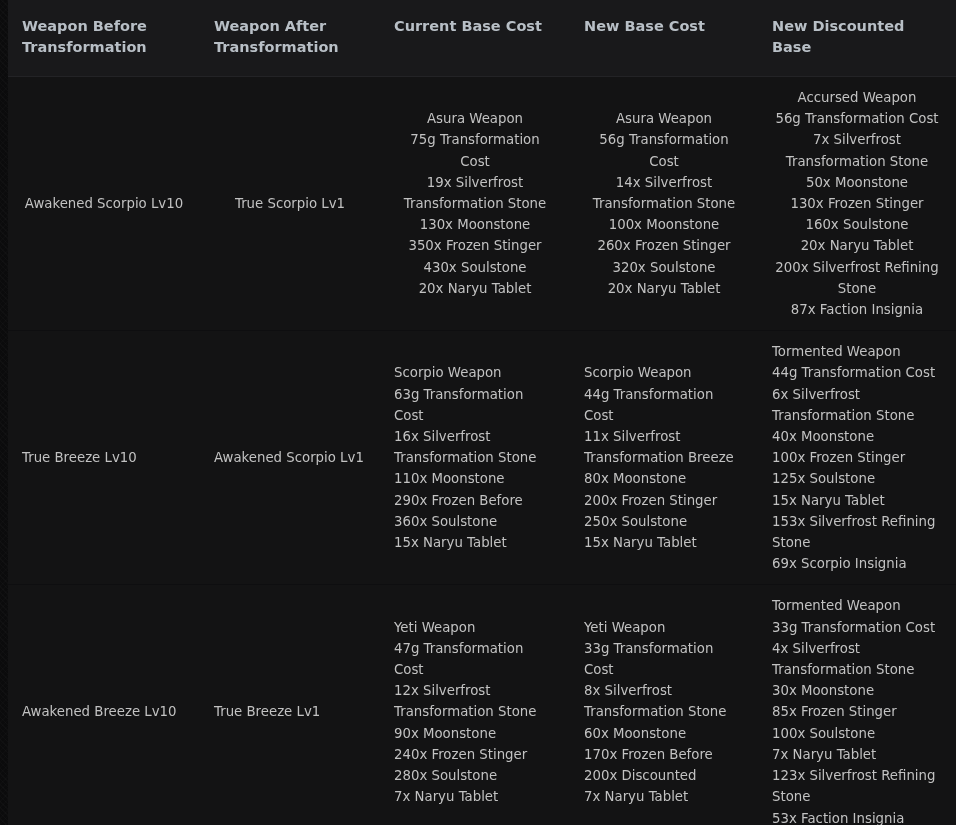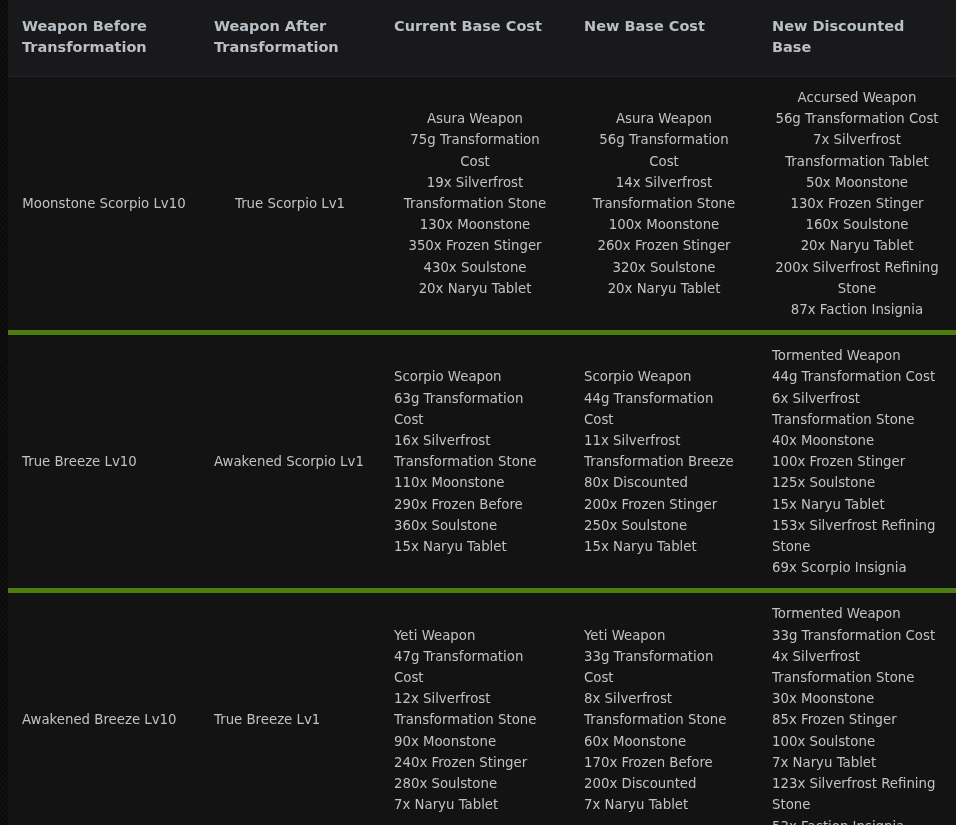--- a/index.html
+++ b/index.html
@@ -52,21 +52,21 @@
     padding: 16px 14px 18px 14px;
     border-bottom: 1px solid #232326;
   }
   table.cost-table tbody td {
     background: #131314;
     color: #c2c2c2;
     font-size: 13.3px;
     line-height: 21.2px;
     vertical-align: middle;
     padding: 10px 14px 10px 14px;
-    border-top: 5px solid #4d7c0f;
+    border-top: 1px solid #4d7c0f;
     border-bottom: 1px solid #0e0e10;
   }
   table.cost-table tbody tr:first-child td {
     border-top: none;
     text-align: center;
   }
   table.cost-table tbody tr:last-child td {
     border-bottom: none;
   }
   td.col-before, td.col-after {
@@ -103,21 +103,21 @@
           <th>Weapon Before Transformation</th>
           <th>Weapon After Transformation</th>
           <th>Current Base Cost</th>
           <th>New Base Cost</th>
           <th>New Discounted Base</th>
         </tr>
       </thead>
       <tbody>
 
         <tr>
-          <td class="col-before">Moonstone Scorpio Lv10</td>
+          <td class="col-before">Awakened Scorpio Lv10</td>
           <td class="col-after">True Scorpio Lv1</td>
           <td class="col-cost">
               <span class="cost-line">Asura Weapon</span>
               <span class="cost-line">75g Transformation Cost</span>
               <span class="cost-line">19x Silverfrost Transformation Stone</span>
               <span class="cost-line">130x Moonstone</span>
               <span class="cost-line">350x Frozen Stinger</span>
               <span class="cost-line">430x Soulstone</span>
               <span class="cost-line">20x Naryu Tablet</span>
             </td>
@@ -126,21 +126,21 @@
               <span class="cost-line">56g Transformation Cost</span>
               <span class="cost-line">14x Silverfrost Transformation Stone</span>
               <span class="cost-line">100x Moonstone</span>
               <span class="cost-line">260x Frozen Stinger</span>
               <span class="cost-line">320x Soulstone</span>
               <span class="cost-line">20x Naryu Tablet</span>
             </td>
           <td class="col-cost">
               <span class="cost-line">Accursed Weapon</span>
               <span class="cost-line">56g Transformation Cost</span>
-              <span class="cost-line">7x Silverfrost Transformation Tablet</span>
+              <span class="cost-line">7x Silverfrost Transformation Stone</span>
               <span class="cost-line">50x Moonstone</span>
               <span class="cost-line">130x Frozen Stinger</span>
               <span class="cost-line">160x Soulstone</span>
               <span class="cost-line">20x Naryu Tablet</span>
               <span class="cost-line">200x Silverfrost Refining Stone</span>
               <span class="cost-line">87x Faction Insignia</span>
             </td>
         </tr>
 
         <tr>
@@ -152,21 +152,21 @@
               <span class="cost-line">16x Silverfrost Transformation Stone</span>
               <span class="cost-line">110x Moonstone</span>
               <span class="cost-line">290x Frozen Before</span>
               <span class="cost-line">360x Soulstone</span>
               <span class="cost-line">15x Naryu Tablet</span>
             </td>
           <td class="col-cost">
               <span class="cost-line">Scorpio Weapon</span>
               <span class="cost-line">44g Transformation Cost</span>
               <span class="cost-line">11x Silverfrost Transformation Breeze</span>
-              <span class="cost-line">80x Discounted</span>
+              <span class="cost-line">80x Moonstone</span>
               <span class="cost-line">200x Frozen Stinger</span>
               <span class="cost-line">250x Soulstone</span>
               <span class="cost-line">15x Naryu Tablet</span>
             </td>
           <td class="col-cost">
               <span class="cost-line">Tormented Weapon</span>
               <span class="cost-line">44g Transformation Cost</span>
               <span class="cost-line">6x Silverfrost Transformation Stone</span>
               <span class="cost-line">40x Moonstone</span>
               <span class="cost-line">100x Frozen Stinger</span>

